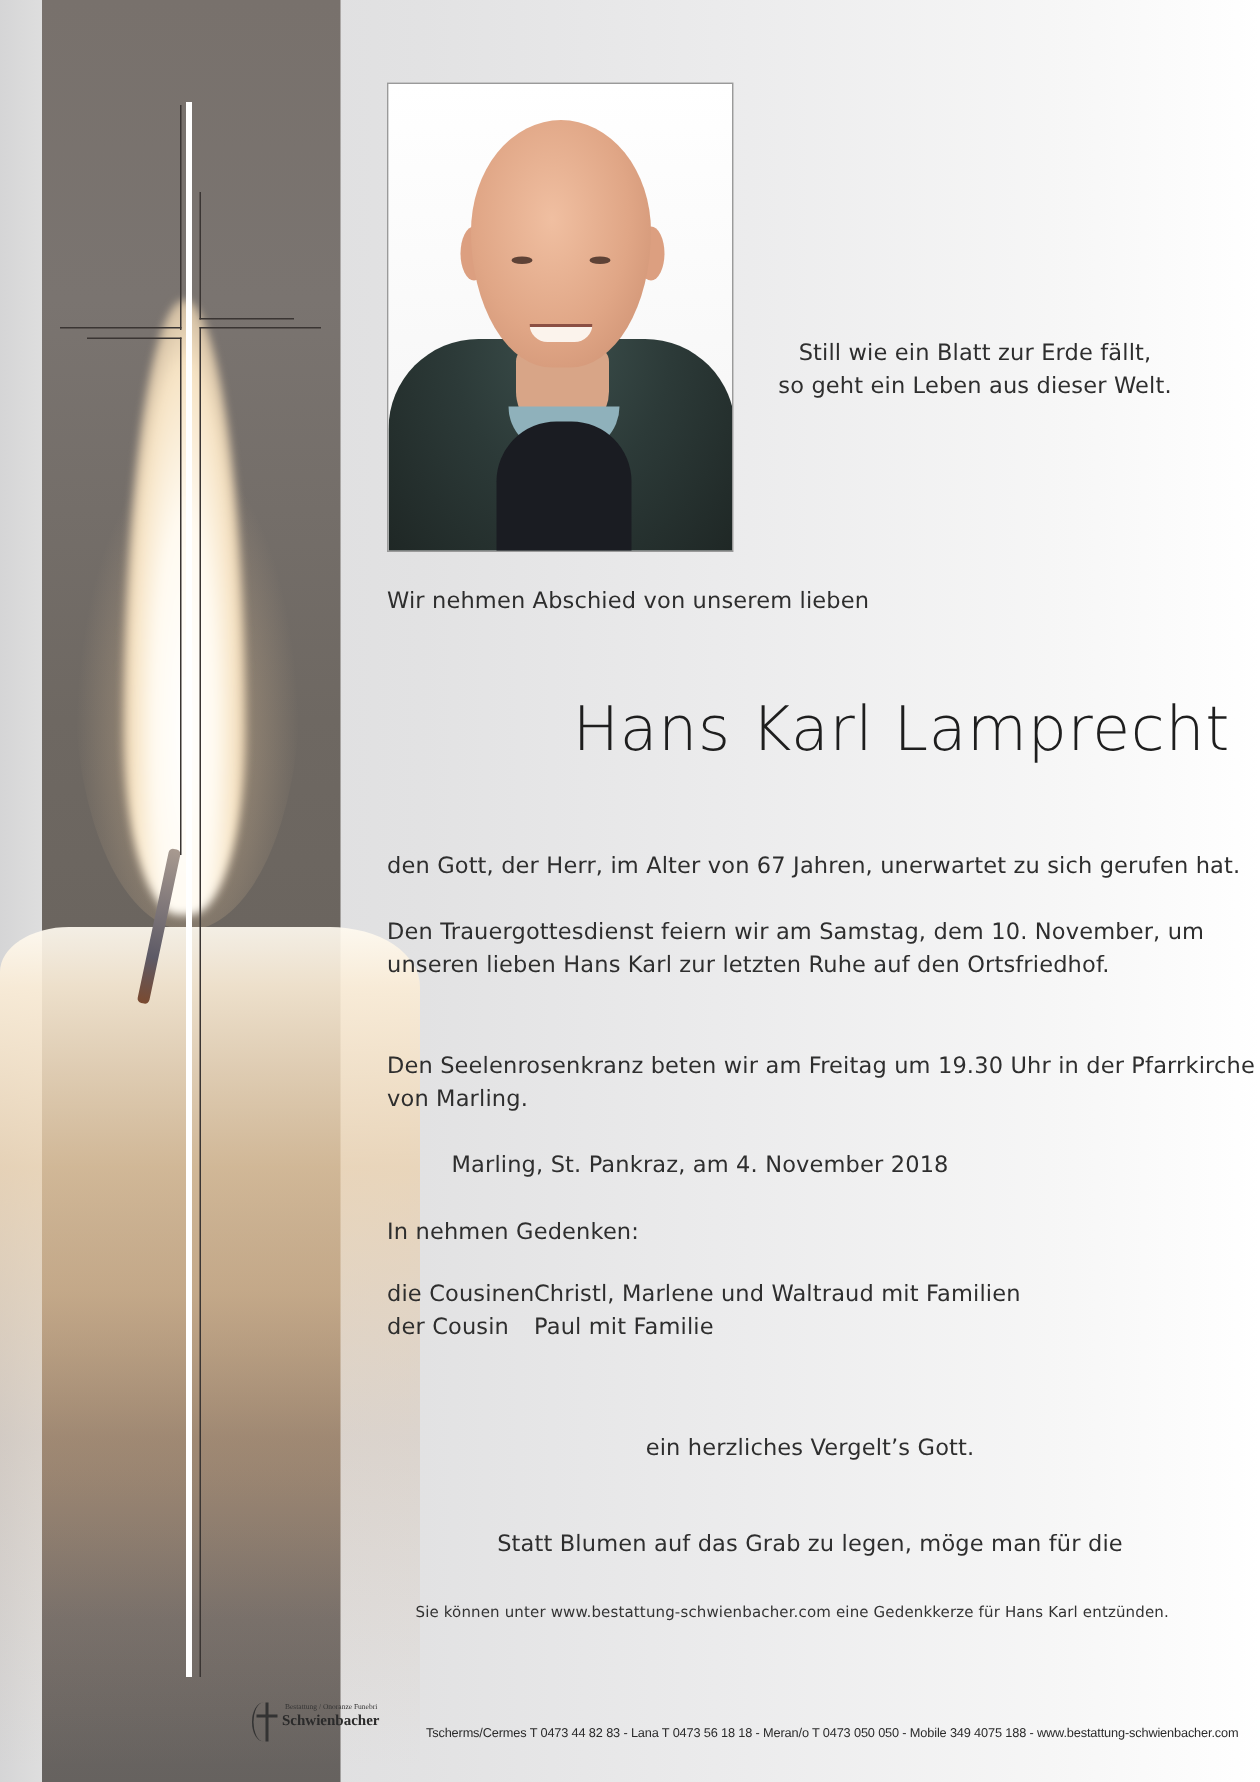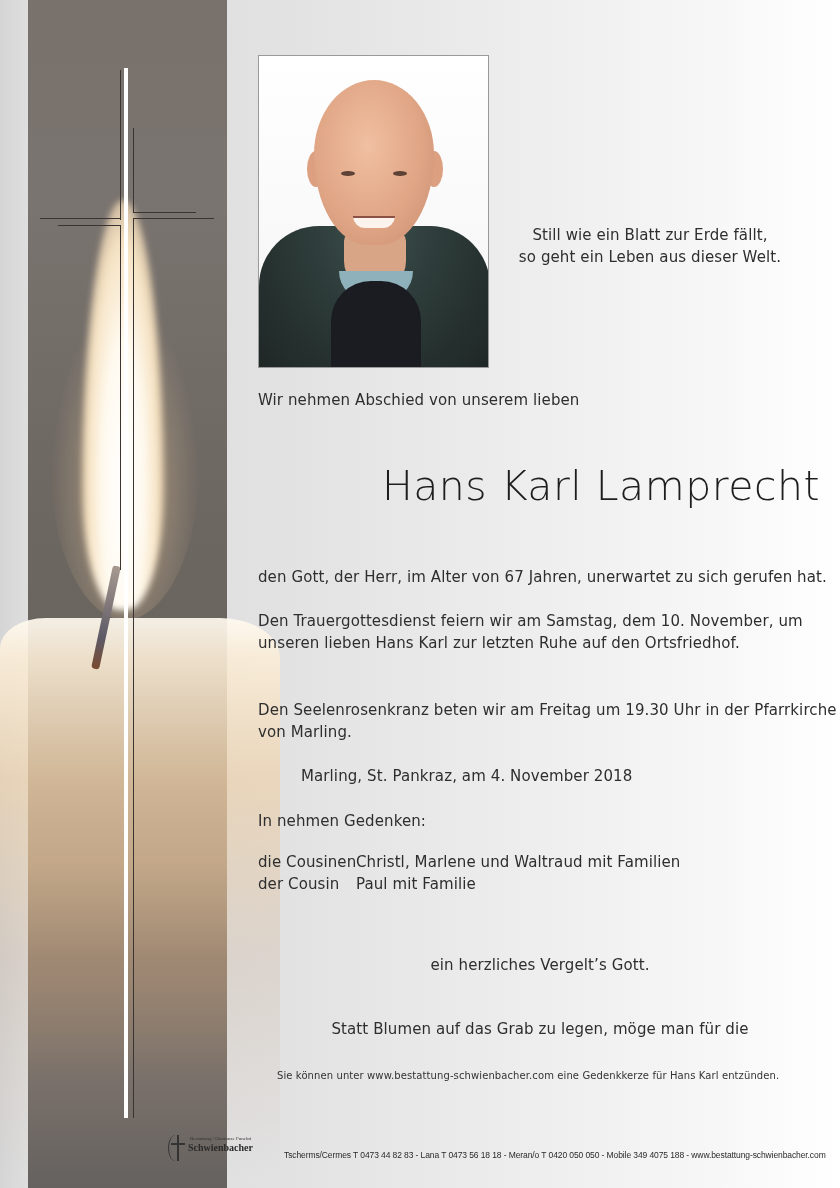--- a/index.html
+++ b/index.html
@@ -135,13 +135,13 @@
 <div class="text small" style="left:277px;top:1065px;">Sie können unter www.bestattung-schwienbacher.com eine Gedenkkerze für Hans Karl entzünden.</div>
 
 <div class="logo">
   <div class="arc"></div>
   <div class="v"></div>
   <div class="h"></div>
   <div class="tag">Bestattung / Onoranze Funebri</div>
   <div class="brand">Schwienbacher</div>
 </div>
 
-<div class="footer">Tscherms/Cermes T 0473 44 82 83 - Lana T 0473 56 18 18 - Meran/o T 0420 050 050 - Mobile 349 4075 188 - www.bestattung-schwienbacher.com</div>
+<div class="footer">Tscherms/Cermes T 0473 44 82 83 - Lana T 0473 56 18 18 - Meran/o T 0473 050 050 - Mobile 349 4075 188 - www.bestattung-schwienbacher.com</div>
 
 </body></html>

